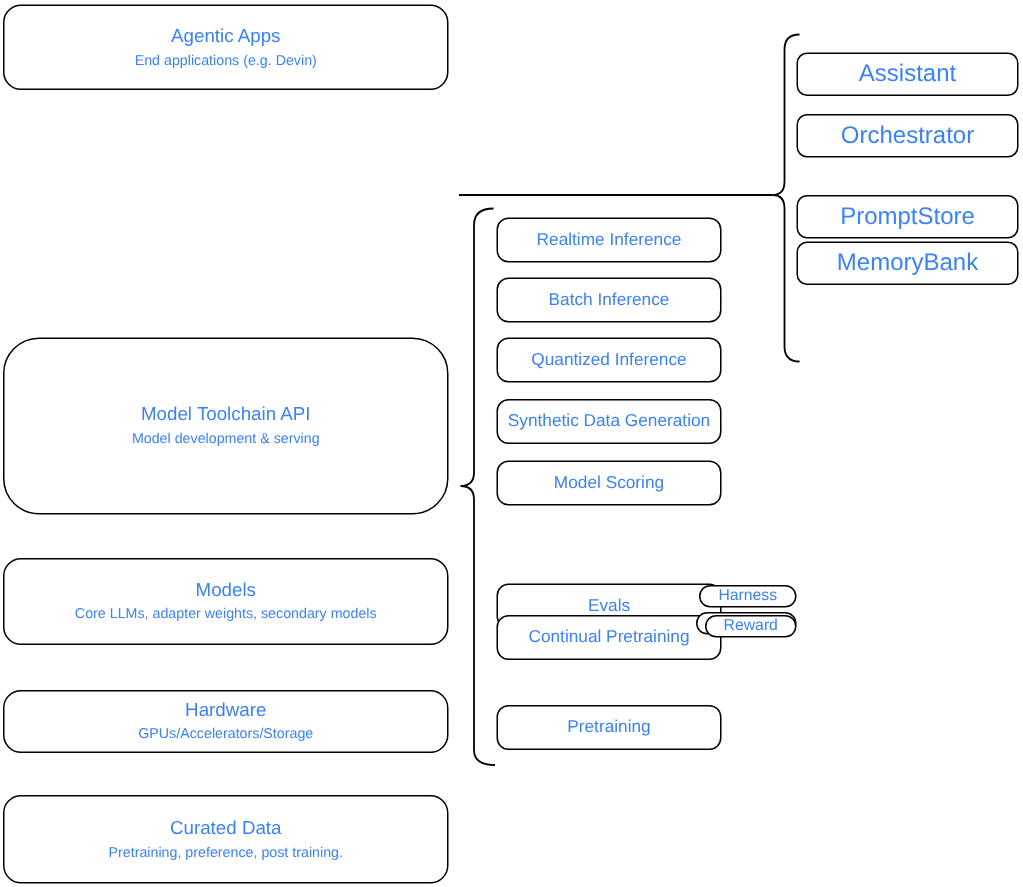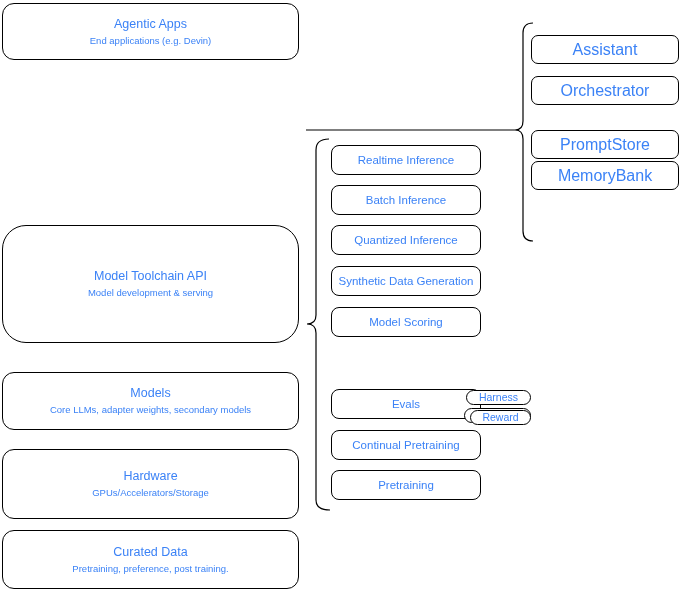--- a/index.html
+++ b/index.html
@@ -99,37 +99,37 @@
   <div class="lbox" style="top:225px; height:118px; border-radius:24px;">
     <div class="title">Model Toolchain API</div>
     <div class="subtitle">Model development &amp; serving</div>
   </div>
 
   <div class="lbox" style="top:372px; height:58px; border-radius:12px;">
     <div class="title">Models</div>
     <div class="subtitle">Core LLMs, adapter weights, secondary models</div>
   </div>
 
-  <div class="lbox" style="top:449px; height:70px; border-radius:12px;">
+  <div class="lbox" style="top:460px; height:42px; border-radius:12px;">
     <div class="title">Hardware</div>
     <div class="subtitle">GPUs/Accelerators/Storage</div>
   </div>
 
   <div class="lbox" style="top:530px; height:59px; border-radius:12px;">
     <div class="title">Curated Data</div>
     <div class="subtitle">Pretraining, preference, post training.</div>
   </div>
 
   <div class="svc" style="top:145px;">Realtime Inference</div>
   <div class="svc" style="top:185px;">Batch Inference</div>
   <div class="svc" style="top:225px;">Quantized Inference</div>
   <div class="svc" style="top:266px;">Synthetic Data Generation</div>
   <div class="svc" style="top:307px;">Model Scoring</div>
   <div class="svc" style="top:389px;">Evals</div>
-  <div class="svc" style="top:430px;">Continual Pretraining</div>
+  <div class="svc" style="top:410px;">Continual Pretraining</div>
   <div class="svc" style="top:470px;">Pretraining</div>
 
   <div class="pill" style="left:466px; top:390px; width:65px;">Harness</div>
   <div class="pill" style="left:464px; top:408px; width:67px;">EvalData</div>
   <div class="pill" style="left:470px; top:410px; width:61px;">Reward</div>
 
   <div class="comp" style="top:35px;">Assistant</div>
   <div class="comp" style="top:76px;">Orchestrator</div>
   <div class="comp" style="top:117px;margin-top:13px;">PromptStore</div>
   <div class="comp" style="top:161px;">MemoryBank</div>

